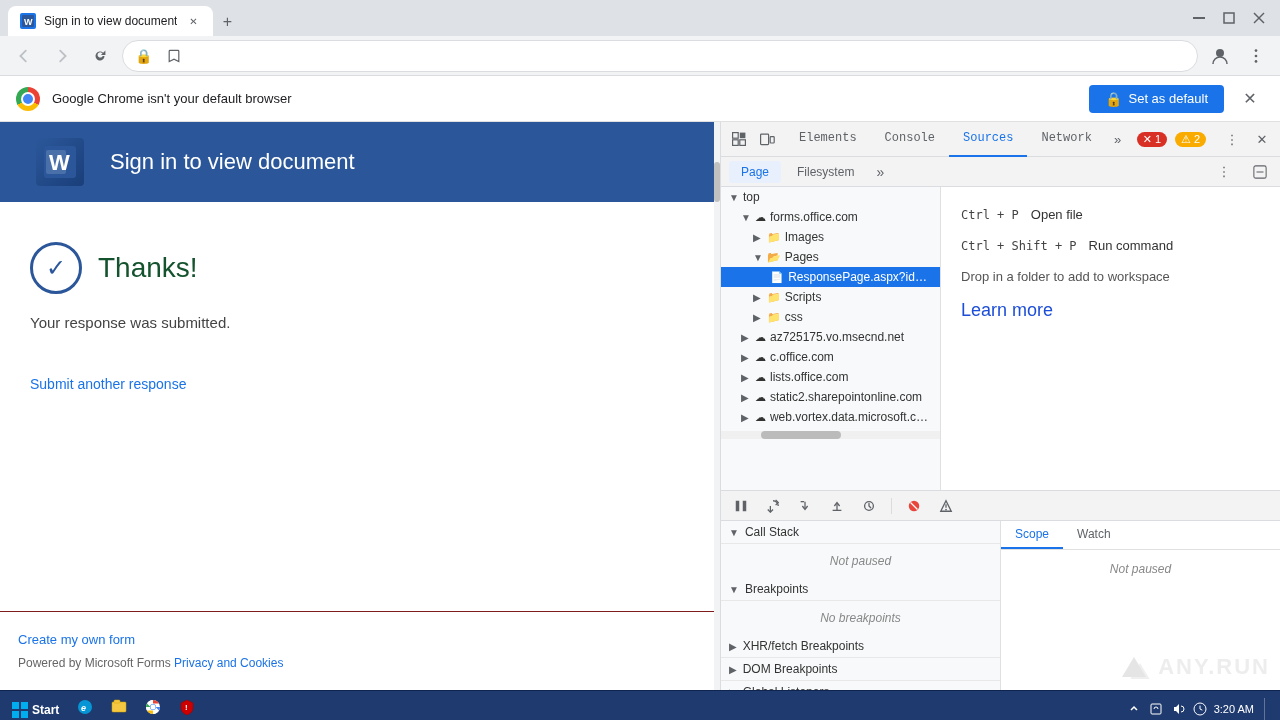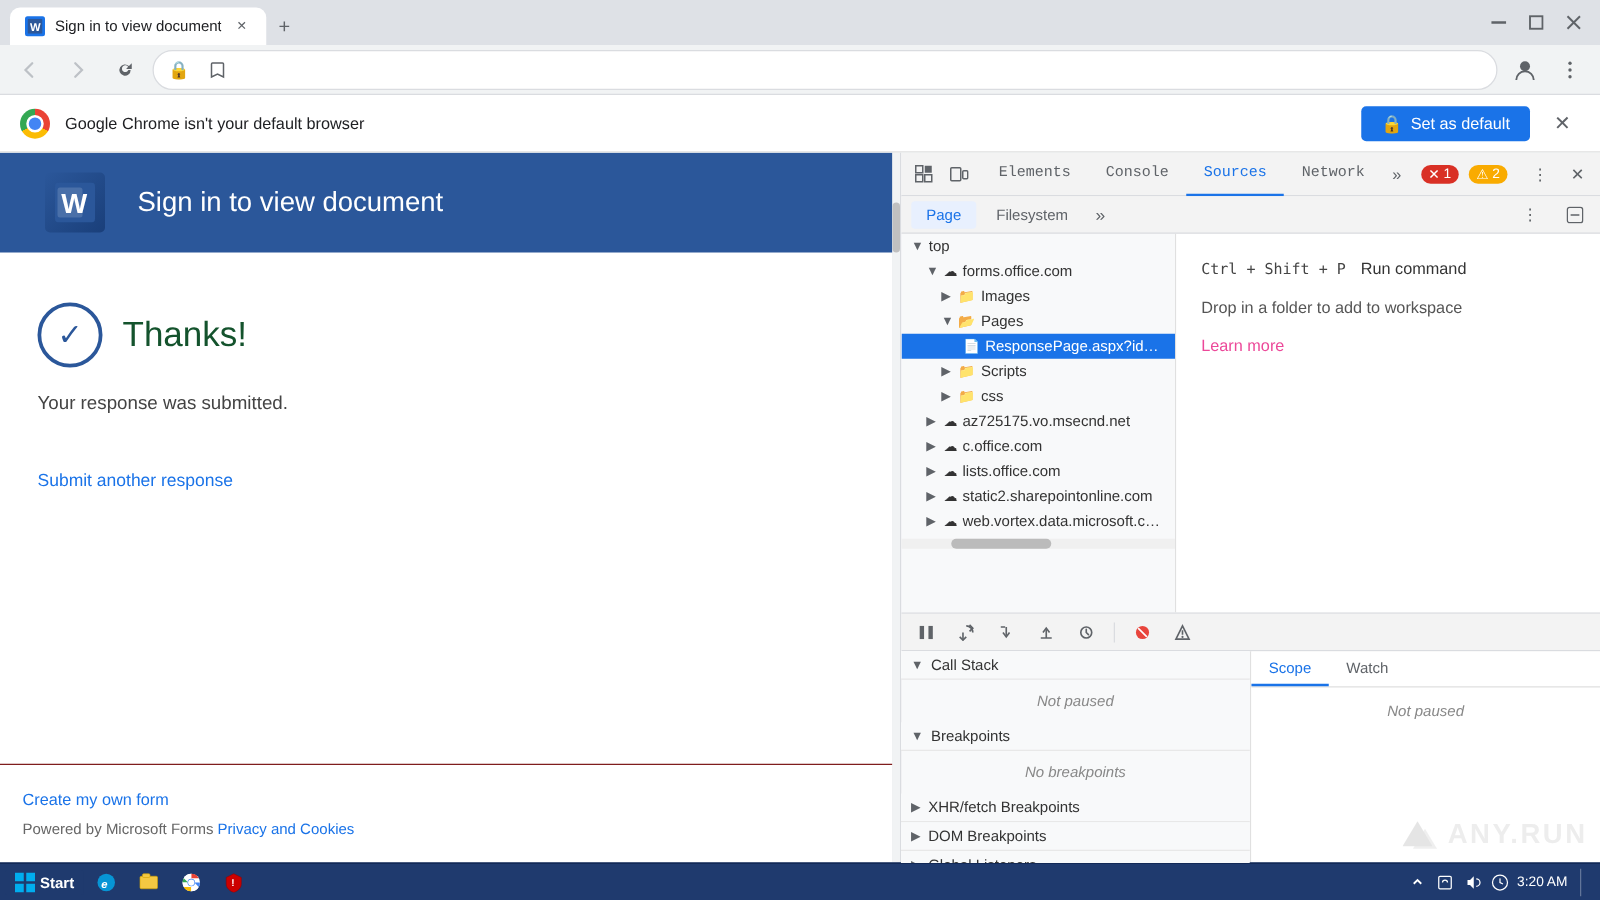--- a/index.html
+++ b/index.html
@@ -103,21 +103,21 @@
     .tree-arrow { display: inline-block; width: 14px; font-size: 10px; color: #5f6368; }
     .tree-icon { margin-right: 4px; font-size: 11px; }
     .tree-label { font-size: 12px; overflow: hidden; text-overflow: ellipsis; }
 
     
     .right-panel { flex: 1; background: #fff; padding: 20px; overflow-y: auto; }
     .shortcut-row { display: flex; align-items: center; margin-bottom: 16px; gap: 12px; }
     .shortcut-key { font-size: 12px; color: #444; font-family: monospace; white-space: nowrap; }
     .shortcut-label { font-size: 13px; color: #333; }
     .drop-text { font-size: 13px; color: #555; margin-bottom: 16px; margin-top: 8px; }
-    .learn-more-link { color: #ec4899; font-size: 13px; cursor: pointer; text-decoration: none; }
+    .learn-more-link { color: #1d4ed8; font-size: 18px; cursor: pointer; text-decoration: none; }
 
     
     .devtools-bottom { height: 200px; border-top: 1px solid #dadce0; display: flex; flex-direction: column; overflow: hidden; }
     .bottom-toolbar { height: 30px; background: #f3f3f3; border-bottom: 1px solid #dadce0; display: flex; align-items: center; padding: 0 8px; gap: 8px; }
     .toolbar-btn { width: 24px; height: 24px; display: flex; align-items: center; justify-content: center; border-radius: 2px; cursor: pointer; color: #5f6368; }
     .toolbar-separator { width: 1px; height: 16px; background: #dadce0; margin: 0 2px; }
 
     
     .bottom-content { display: flex; flex: 1; overflow: hidden; }
     .left-pane { width: 280px; border-right: 1px solid #e0e0e0; overflow-y: auto; }
@@ -127,21 +127,21 @@
     .section-header { display: flex; align-items: center; padding: 4px 8px; cursor: pointer; background: #f8f9fa; border-bottom: 1px solid #e8e8e8; font-size: 12px; color: #333; }
     .section-arrow { font-size: 10px; margin-right: 6px; color: #5f6368; }
     .section-content { padding: 4px 8px; }
     .section-empty { font-size: 12px; color: #888; text-align: center; padding: 6px; font-style: italic; }
     .scope-tabs { display: flex; gap: 0; border-bottom: 1px solid #e0e0e0; }
     .scope-tab { padding: 6px 14px; font-size: 12px; color: #5f6368; cursor: pointer; border-bottom: 2px solid transparent; }
     .scope-tab.active { color: #1a73e8; border-bottom-color: #1a73e8; }
     .scope-not-paused { font-size: 12px; color: #888; text-align: center; padding: 12px; font-style: italic; }
 
     
-    .taskbar { height: 30px; background: #1f3a6e; display: flex; align-items: center; padding: 0 4px; gap: 2px; border-top: 1px solid #0f2550; }
+    .taskbar { height: 30px; background: #1f3a6e; display: flex; align-items: flex-end; padding: 0 4px; gap: 2px; border-top: 1px solid #0f2550; }
     .start-btn { display: flex; align-items: center; gap: 4px; padding: 2px 8px; background: #1f3a6e; color: #fff; font-size: 12px; font-weight: bold; cursor: pointer; border-radius: 2px; }
     .taskbar-item { display: flex; align-items: center; gap: 4px; padding: 2px 8px; color: #fff; font-size: 12px; cursor: pointer; border-radius: 2px; height: 26px; }
     .taskbar-spacer { flex: 1; }
     .taskbar-tray { display: flex; align-items: center; gap: 6px; padding: 0 8px; color: #fff; font-size: 11px; }
     .tray-icon { width: 16px; height: 16px; display: flex; align-items: center; justify-content: center; }
 
     
     .anyrun-logo { position: absolute; bottom: 40px; right: 10px; opacity: 0.15; font-size: 28px; font-weight: 900; color: #888; letter-spacing: 2px; pointer-events: none; display: flex; align-items: center; gap: 4px; }
 
     .scrollbar-area { width: 6px; background: #f1f3f4; }
@@ -423,20 +423,24 @@
               <span class="tree-icon">☁</span>
               <span class="tree-label">web.vortex.data.microsoft.com</span>
             </div>
 
             <div style="height:8px; background:#f0f0f0; margin-top:4px; position:relative;">
               <div style="height:8px; width:80px; background:#bbb; border-radius:4px; position:absolute; left:40px;"></div>
             </div>
           </div>
 
           <div class="right-panel">
+            <div class="shortcut-row">
+              <span class="shortcut-key">Ctrl + P</span>
+              <span class="shortcut-label">Open file</span>
+            </div>
             <div class="shortcut-row">
               <span class="shortcut-key">Ctrl + Shift + P</span>
               <span class="shortcut-label">Run command</span>
             </div>
             <p class="drop-text">Drop in a folder to add to workspace</p>
             <a class="learn-more-link">Learn more</a>
           </div>
 
         </div>
 

